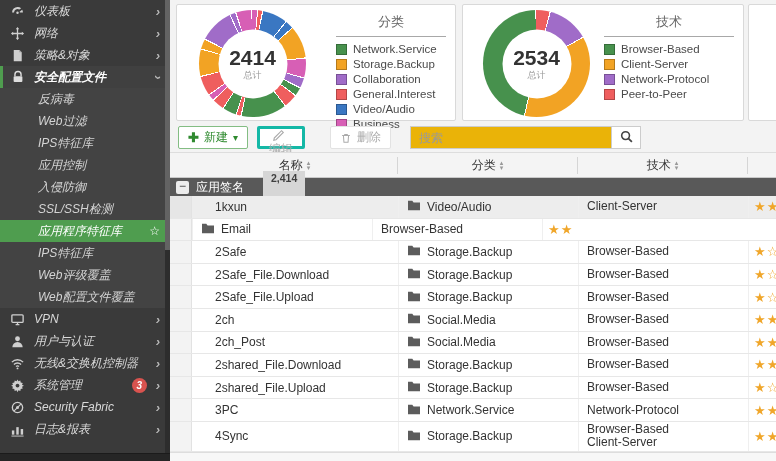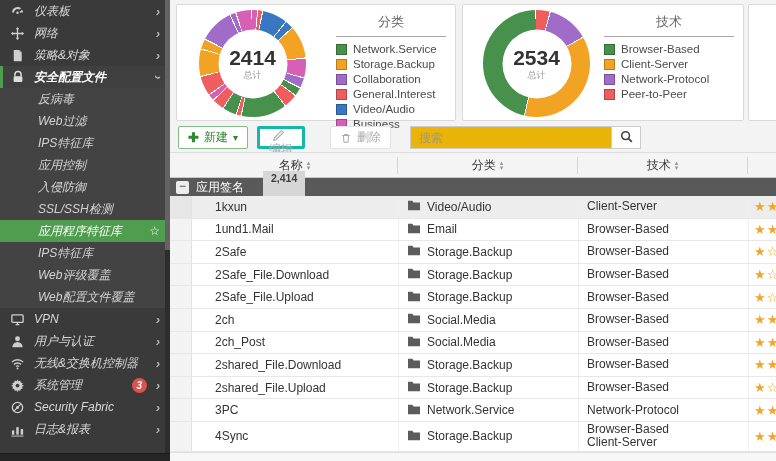--- a/index.html
+++ b/index.html
@@ -385,21 +385,20 @@
           <div class="c-tech">
             <span>Client-Server</span>
           </div>
           <div class="c-stars">
             <span style="color:#f0a62a">★</span>
             <span style="color:#f0a62a">★</span>
           </div>
         </div>
         <div class="row">
           <div class="c-gut"></div>
-          <div class="c-name">1und1.Mail</div>
           <div class="c-cat">
             <span><svg viewBox="0 0 16 14" width="14" height="12">
                 <path d="M1 2h5l1.5 2H15v9H1z" fill="#5c5c5c"></path>
               </svg></span>
             <span>Email</span>
           </div>
           <div class="c-tech">
             <span>Browser-Based</span>
           </div>
           <div class="c-stars">

